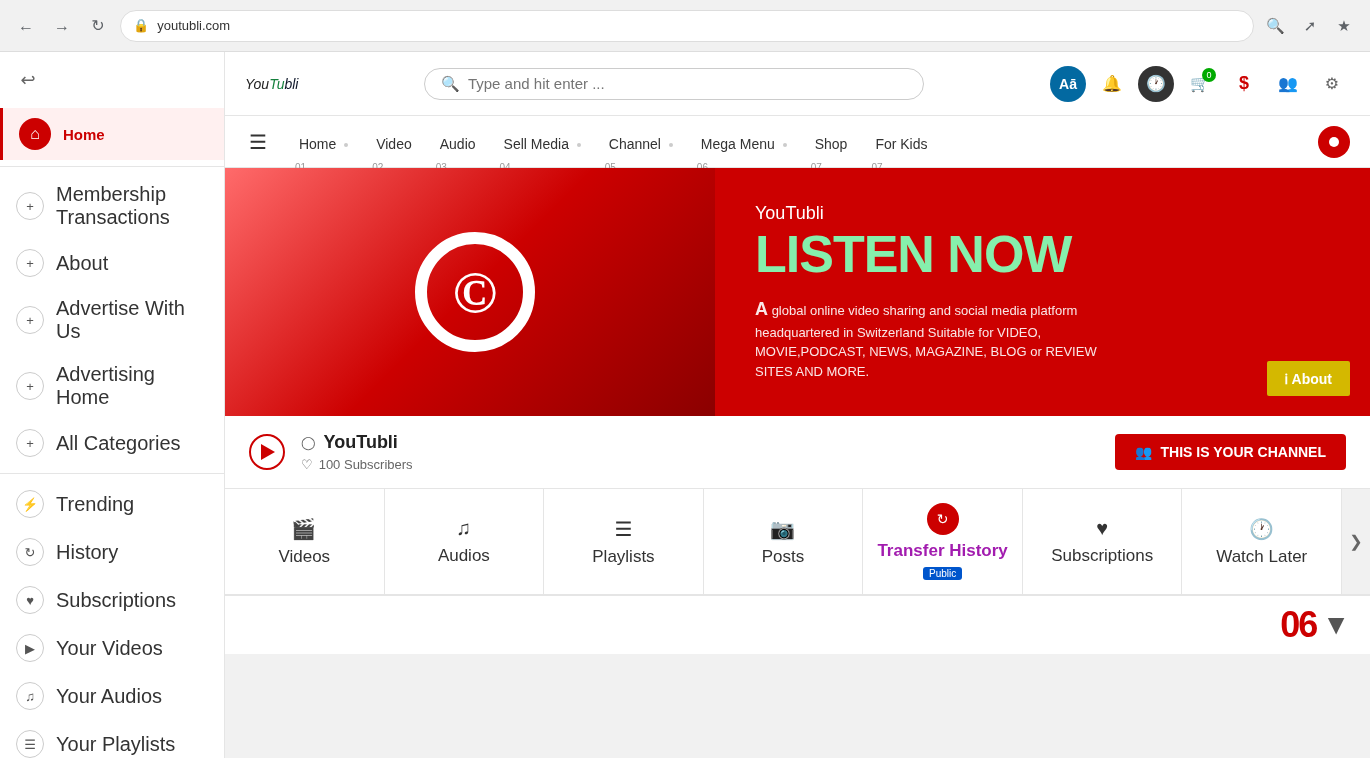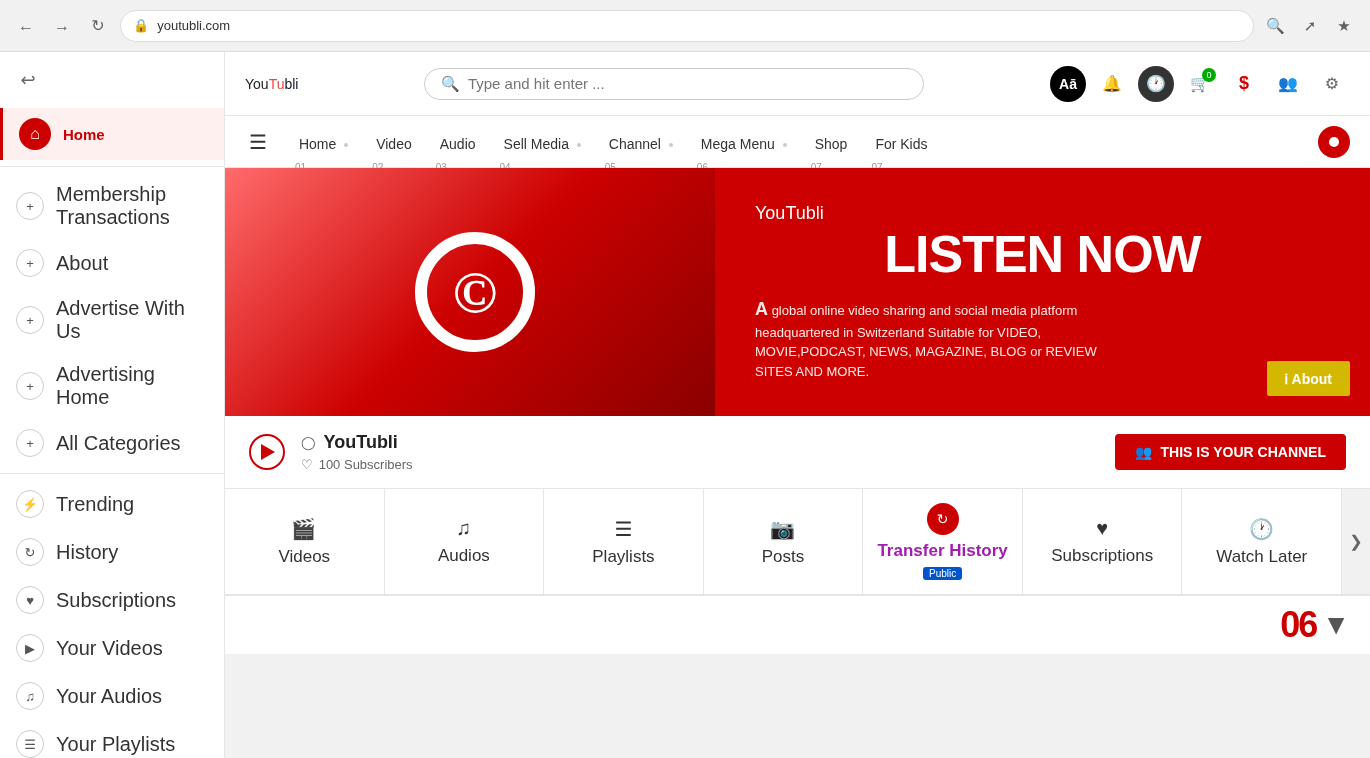--- a/index.html
+++ b/index.html
@@ -139,23 +139,24 @@
       display: flex;
       align-items: center;
       justify-content: space-between;
       padding: 0 20px;
       height: 64px;
       border-bottom: 1px solid #e5e5e5;
     }
     .logo-container {
       display: flex;
       align-items: center;
+      font-style: italic;
     }
     .logo-you { color: #222; }
-    .logo-tube { color: #ef4444; }
+    .logo-tube { color: #15803d; }
     .logo-bli { color: #0f172a; }
     .search-bar {
       display: flex;
       align-items: center;
       border: 1.5px solid #ccc;
       border-radius: 20px;
       padding: 6px 16px;
       width: 500px;
       gap: 8px;
       background: white;
@@ -178,21 +179,21 @@
       border-radius: 50%;
       display: flex; align-items: center; justify-content: center;
       cursor: pointer;
       font-size: 16px;
       color: #333;
       background: none;
       border: none;
       position: relative;
     }
     .header-icon-red {
-      background: #000000;
+      background: #0369a1;
       color: white;
     }
     .notification-badge {
       position: absolute;
       top: 2px;
       right: 2px;
       width: 14px; height: 14px;
       background: #00aa00;
       border-radius: 50%;
       font-size: 9px;
@@ -307,27 +308,26 @@
       flex-direction: column;
       justify-content: center;
     }
     .hero-brand-name {
       color: white;
       font-size: 18px;
       font-weight: 300;
       margin-bottom: 4px;
     }
     .hero-headline {
-      color: #ffffff;
+      color: #86efac;
       font-size: 52px;
       font-weight: 900;
       line-height: 1;
       margin-bottom: 16px;
       letter-spacing: -1px;
-      text-align: center;
     }
     .hero-description {
       color: rgba(255,255,255,0.9);
       font-size: 13px;
       line-height: 1.5;
       max-width: 380px;
     }
     .hero-description .capital-a {
       font-size: 18px;
       font-weight: bold;

